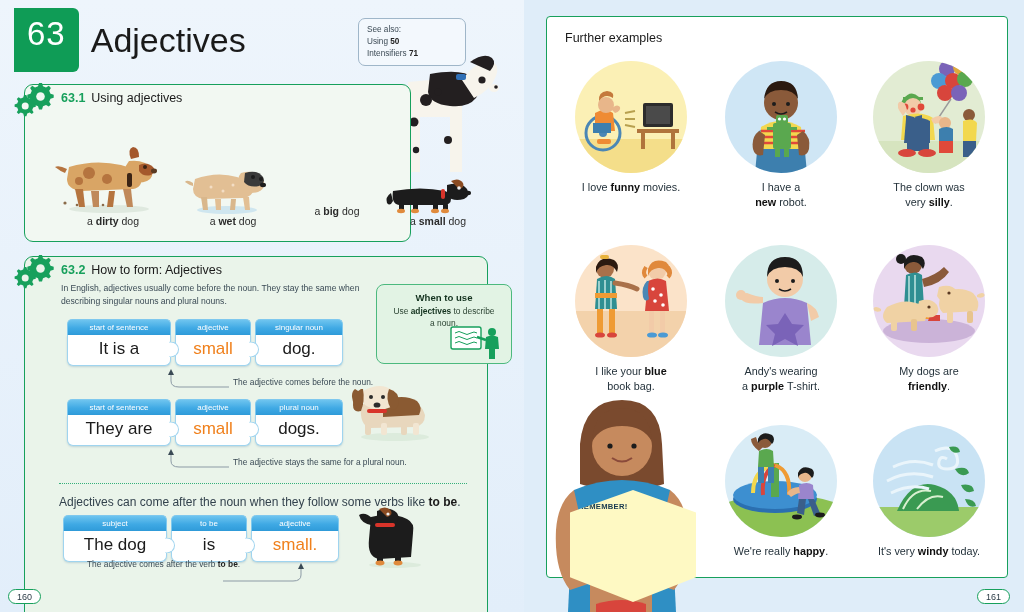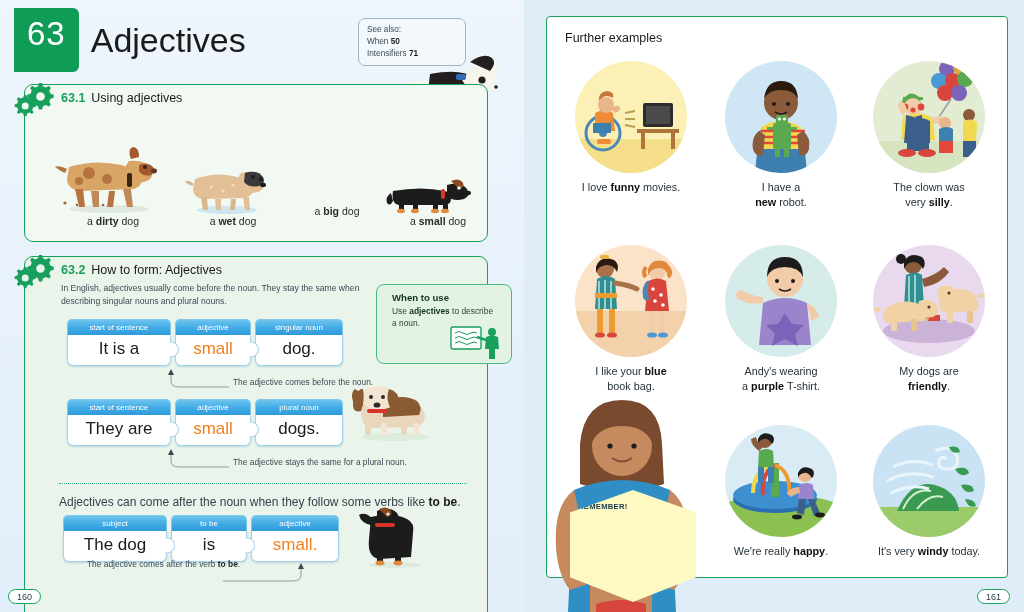--- a/index.html
+++ b/index.html
@@ -35,21 +35,21 @@
     font-size: 8.2px; color: #3c4a55; line-height: 1.45;
   }
   .see-also b { font-weight: 700; color: #222; }
 
   
   .panel {
     position: absolute;
     border: 1.4px solid #17a05c;
     border-radius: 9px;
   }
-  .panel-1 { left: 24px; top: 84px; width: 464px; height: 158px; background: #f2f8f2; }
+  .panel-1 { left: 24px; top: 84px; width: 387px; height: 158px; background: #f2f8f2; }
   .panel-2 { left: 24px; top: 256px; width: 464px; height: 378px; background: #eaf4ea; }
 
   .gears { position: absolute; left: -12px; top: -6px; width: 46px; height: 40px; }
 
   .sec-head { position: absolute; left: 36px; top: 6px; font-size: 12.5px; color: #1a1a1a; white-space: nowrap; }
   .sec-num { color: #17a05c; font-weight: 700; margin-right: 6px; }
   .sec-intro {
     position: absolute; left: 36px; top: 25px; width: 300px;
     font-size: 8.6px; color: #3a4a55; line-height: 1.5;
   }
@@ -99,20 +99,21 @@
   .body-line { position: absolute; font-size: 12px; color: #33424d; }
   .body-line b { font-weight: 700; color: #1a1a1a; }
 
   
   .when-box {
     position: absolute; left: 376px; top: 284px;
     width: 136px; height: 80px;
     background: #e2f3e4; border: 1.3px solid #4cb97e;
     border-radius: 8px;
     padding: 7px 15px;
+    text-align: center;
   }
   .when-title { font-size: 9.6px; font-weight: 700; color: #14331f; margin-bottom: 2px; }
   .when-text { font-size: 8.4px; color: #2c4433; line-height: 1.45; }
   .when-text b { font-weight: 700; color: #14331f; }
 
   
   .fe-panel {
     position: absolute; left: 546px; top: 16px;
     width: 462px; height: 562px;
     background: #fff;
@@ -160,21 +161,21 @@
   <div class="page page-left">
 
     <div class="title-row">
       <div class="chapter-badge">63</div>
       <div class="chapter-title">Adjectives</div>
     </div>
 
     <div class="see-also">
       <div>See also:</div>
       <div>
-        <span>When</span>
+        <span>Using</span>
         <b>50</b>
       </div>
       <div>
         <span>Intensifiers</span>
         <b>71</b>
       </div>
     </div>
 
     <svg style="position:absolute; left:370px; top:22px;" width="130" height="200" viewBox="0 0 130 200">
       <g>

